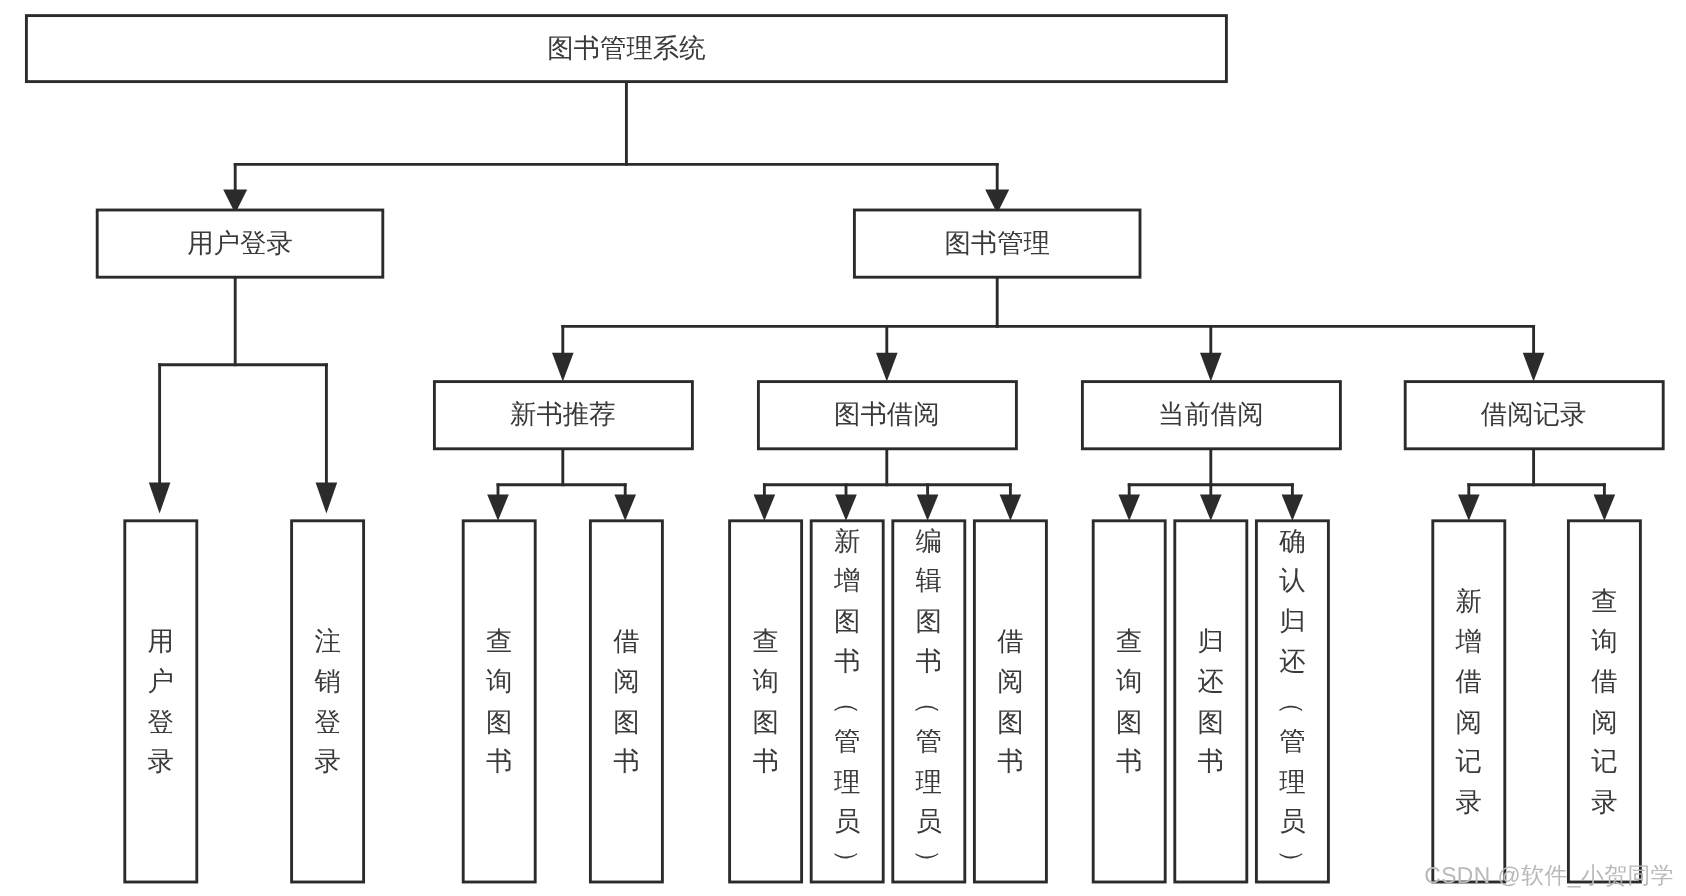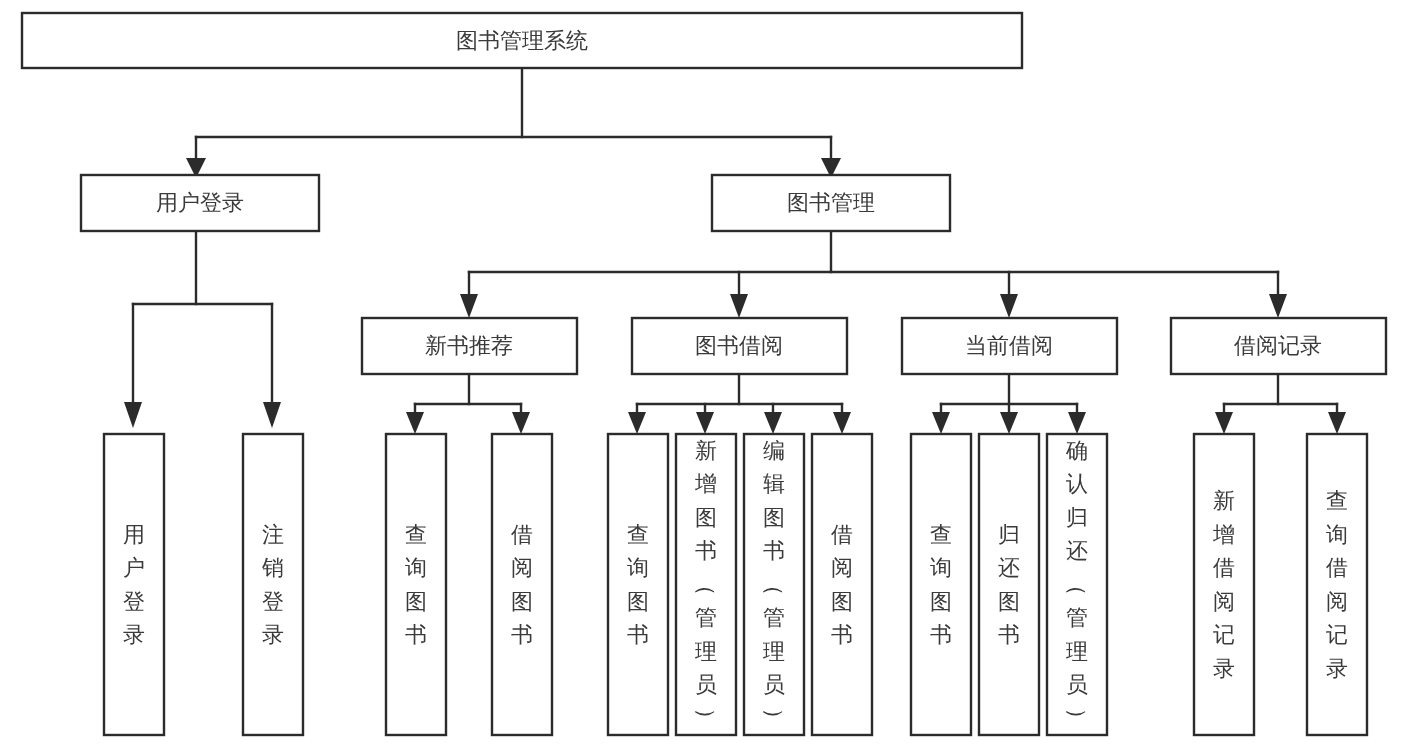--- a/index.html
+++ b/index.html
@@ -302,13 +302,14 @@
       <div style="position: absolute; left: 1307px; top: 484px; width: 60px; height: 201px; color: rgb(58, 58, 58); font-size: 22px; line-height: 33.5px; text-align: center; pointer-events: none; font-family: &quot;Liberation Sans&quot;, &quot;DejaVu Sans&quot;, sans-serif;">
         <div style="height: 33.5px;">查</div>
         <div style="height: 33.5px;">询</div>
         <div style="height: 33.5px;">借</div>
         <div style="height: 33.5px;">阅</div>
         <div style="height: 33.5px;">记</div>
         <div style="height: 33.5px;">录</div>
       </div>
     </div>
 
+  <div class="watermark-text">CSDN @软件_小贺同学</div>
 </div>
 
 </body></html>

